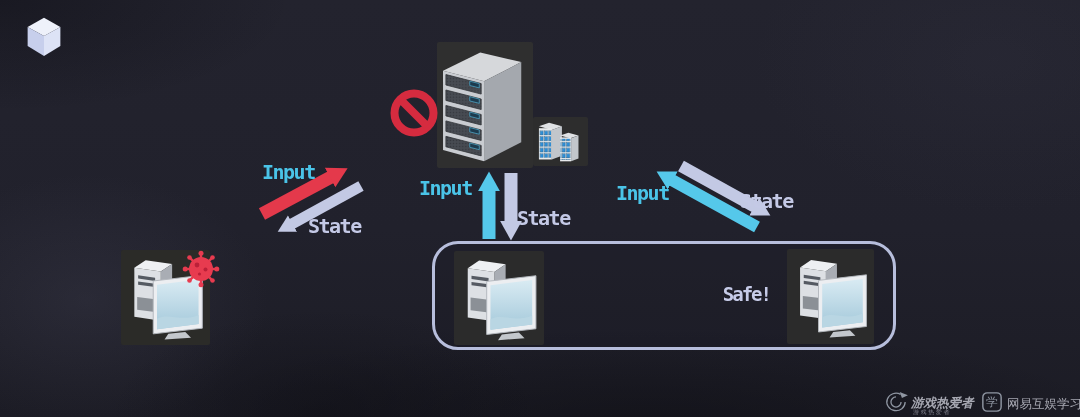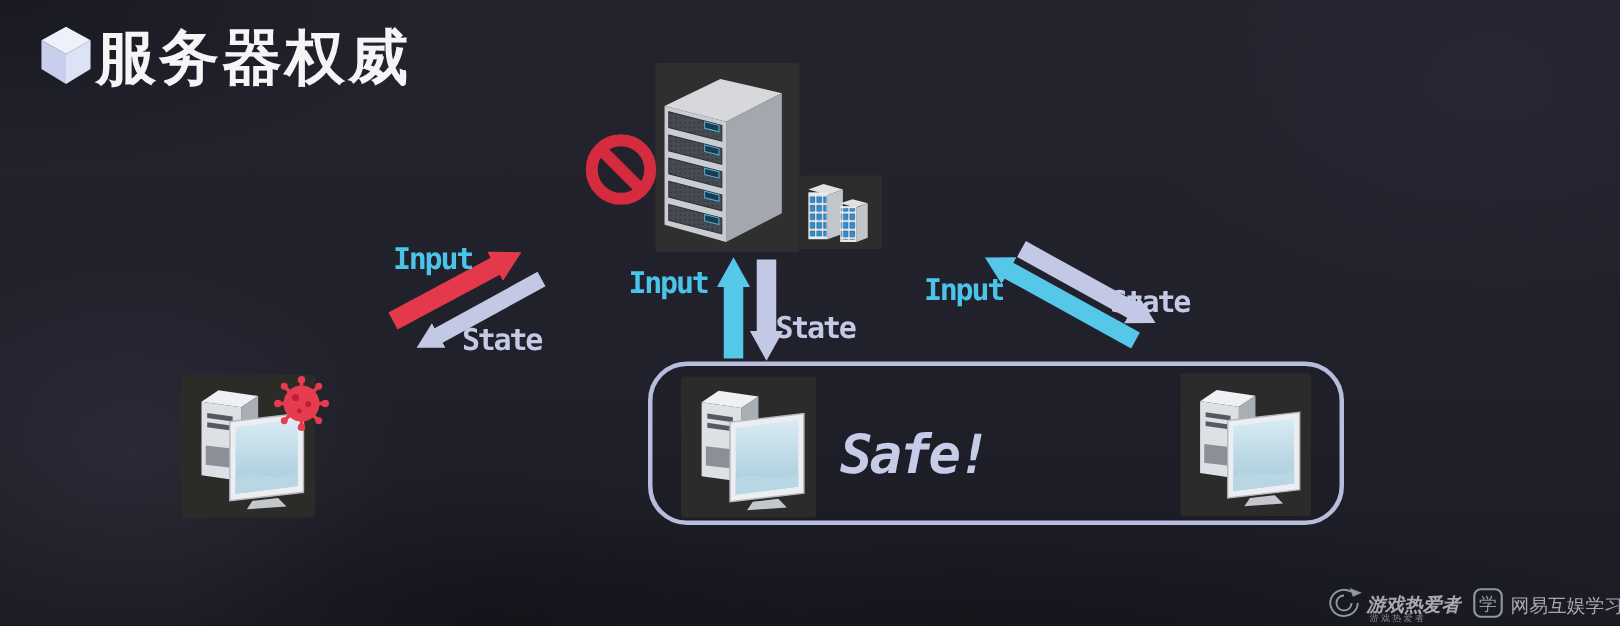--- a/index.html
+++ b/index.html
@@ -28,22 +28,22 @@
   .cyan{color:#4ac4e8;}
   .lav{color:#c4c9e6;}
   .link-lbl{font-size:20px;letter-spacing:-1.5px;}
   .safe-zone{
     left:432px;top:241px;width:464px;height:109px;
     border:3px solid #b7bedc;border-radius:26px;
     background:rgba(28,28,38,.25);
     box-sizing:border-box;
   }
   .safe-lbl{
-    left:560px;top:283px;width:210px;text-align:left;
-    font-size:36px;letter-spacing:-2px;color:#c6cbe8;font-style:italic;
+    left:560px;top:283px;width:210px;text-align:right;
+    font-size:19px;letter-spacing:-2px;color:#c6cbe8;
   }
   .footer-txt{color:#a7a8b2;white-space:nowrap;}
   .games-lbl{left:911px;top:395px;font-size:12.5px;font-weight:bold;font-style:italic;}
   .games-sub{left:913px;top:408px;font-size:6px;letter-spacing:1.6px;color:#83848f;}
   .learn-lbl{left:1007px;top:396px;font-size:12.5px;}
   svg{display:block;}
 </style>
 </head>
 <body>
 
@@ -74,21 +74,20 @@
         <polygon points="48,86 66,84 72,90 44,92" fill="#c3c7cc"></polygon>
       </symbol>
     </defs>
   </svg>
 
   <svg class="abs" style="left:24px;top:13px" width="40" height="46" viewBox="0 0 44 48">
     <polygon points="4,14 22,4 40,14 22,24" fill="#eef1fa"></polygon>
     <polygon points="4,14 22,24 22,46 4,35" fill="#c7cfec"></polygon>
     <polygon points="40,14 22,24 22,46 40,35" fill="#dde3f6"></polygon>
   </svg>
-  <div class="abs title">服务器权威</div>
 
   <div class="abs tile" style="left:437px;top:42px;width:96px;height:126px;background:#2f2f2f"></div>
   <svg class="abs" style="left:437px;top:44px" width="96" height="124" viewBox="0 0 100 130">
     <polygon points="6,28 45,9 88,19 49,39" fill="#d6d8db"></polygon>
     <polygon points="49,39 88,19 88,103 49,123" fill="#a4a8ae"></polygon>
     <polygon points="6,28 49,39 49,123 6,111" fill="#c9ccd1"></polygon>
     <g>
       <g transform="translate(0,0)">
         <polygon points="9,32 46,41.5 46,52.5 9,43" fill="#474b52" stroke="#2f3236" stroke-width="0.8"></polygon>
         <polygon points="9,32 46,41.5 46,52.5 9,43" fill="url(#dots)" opacity="0.8"></polygon>

